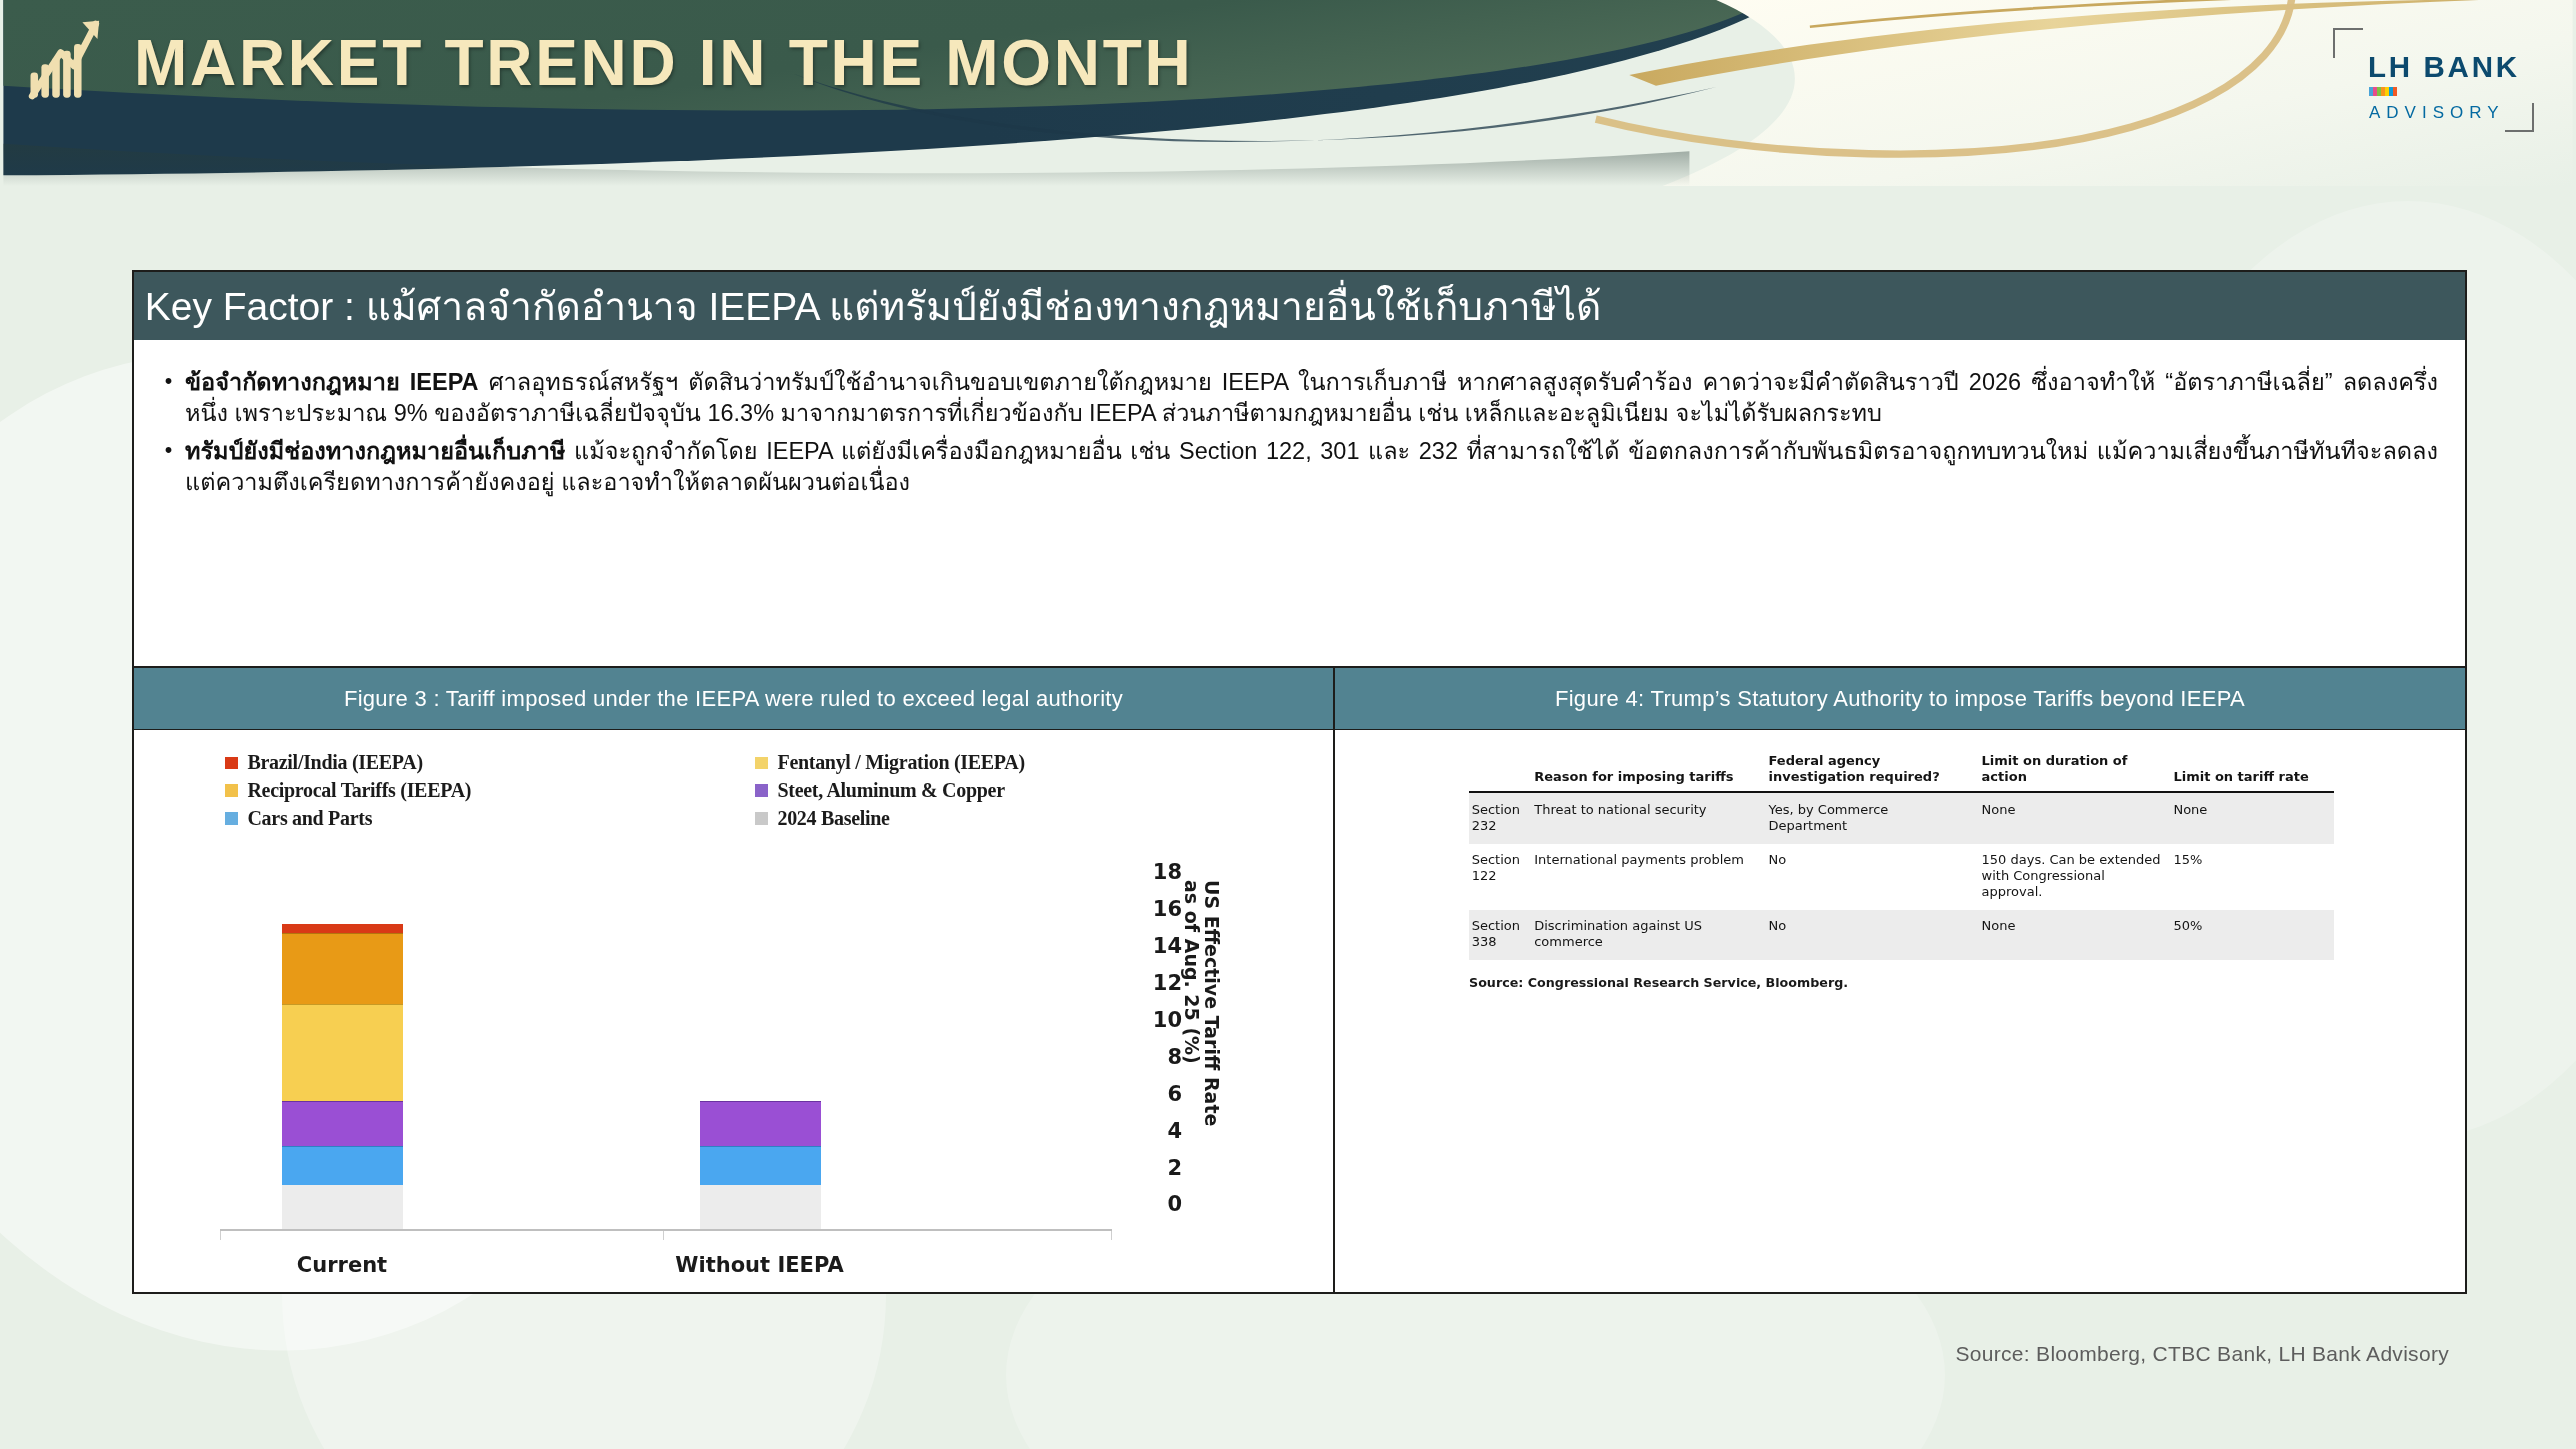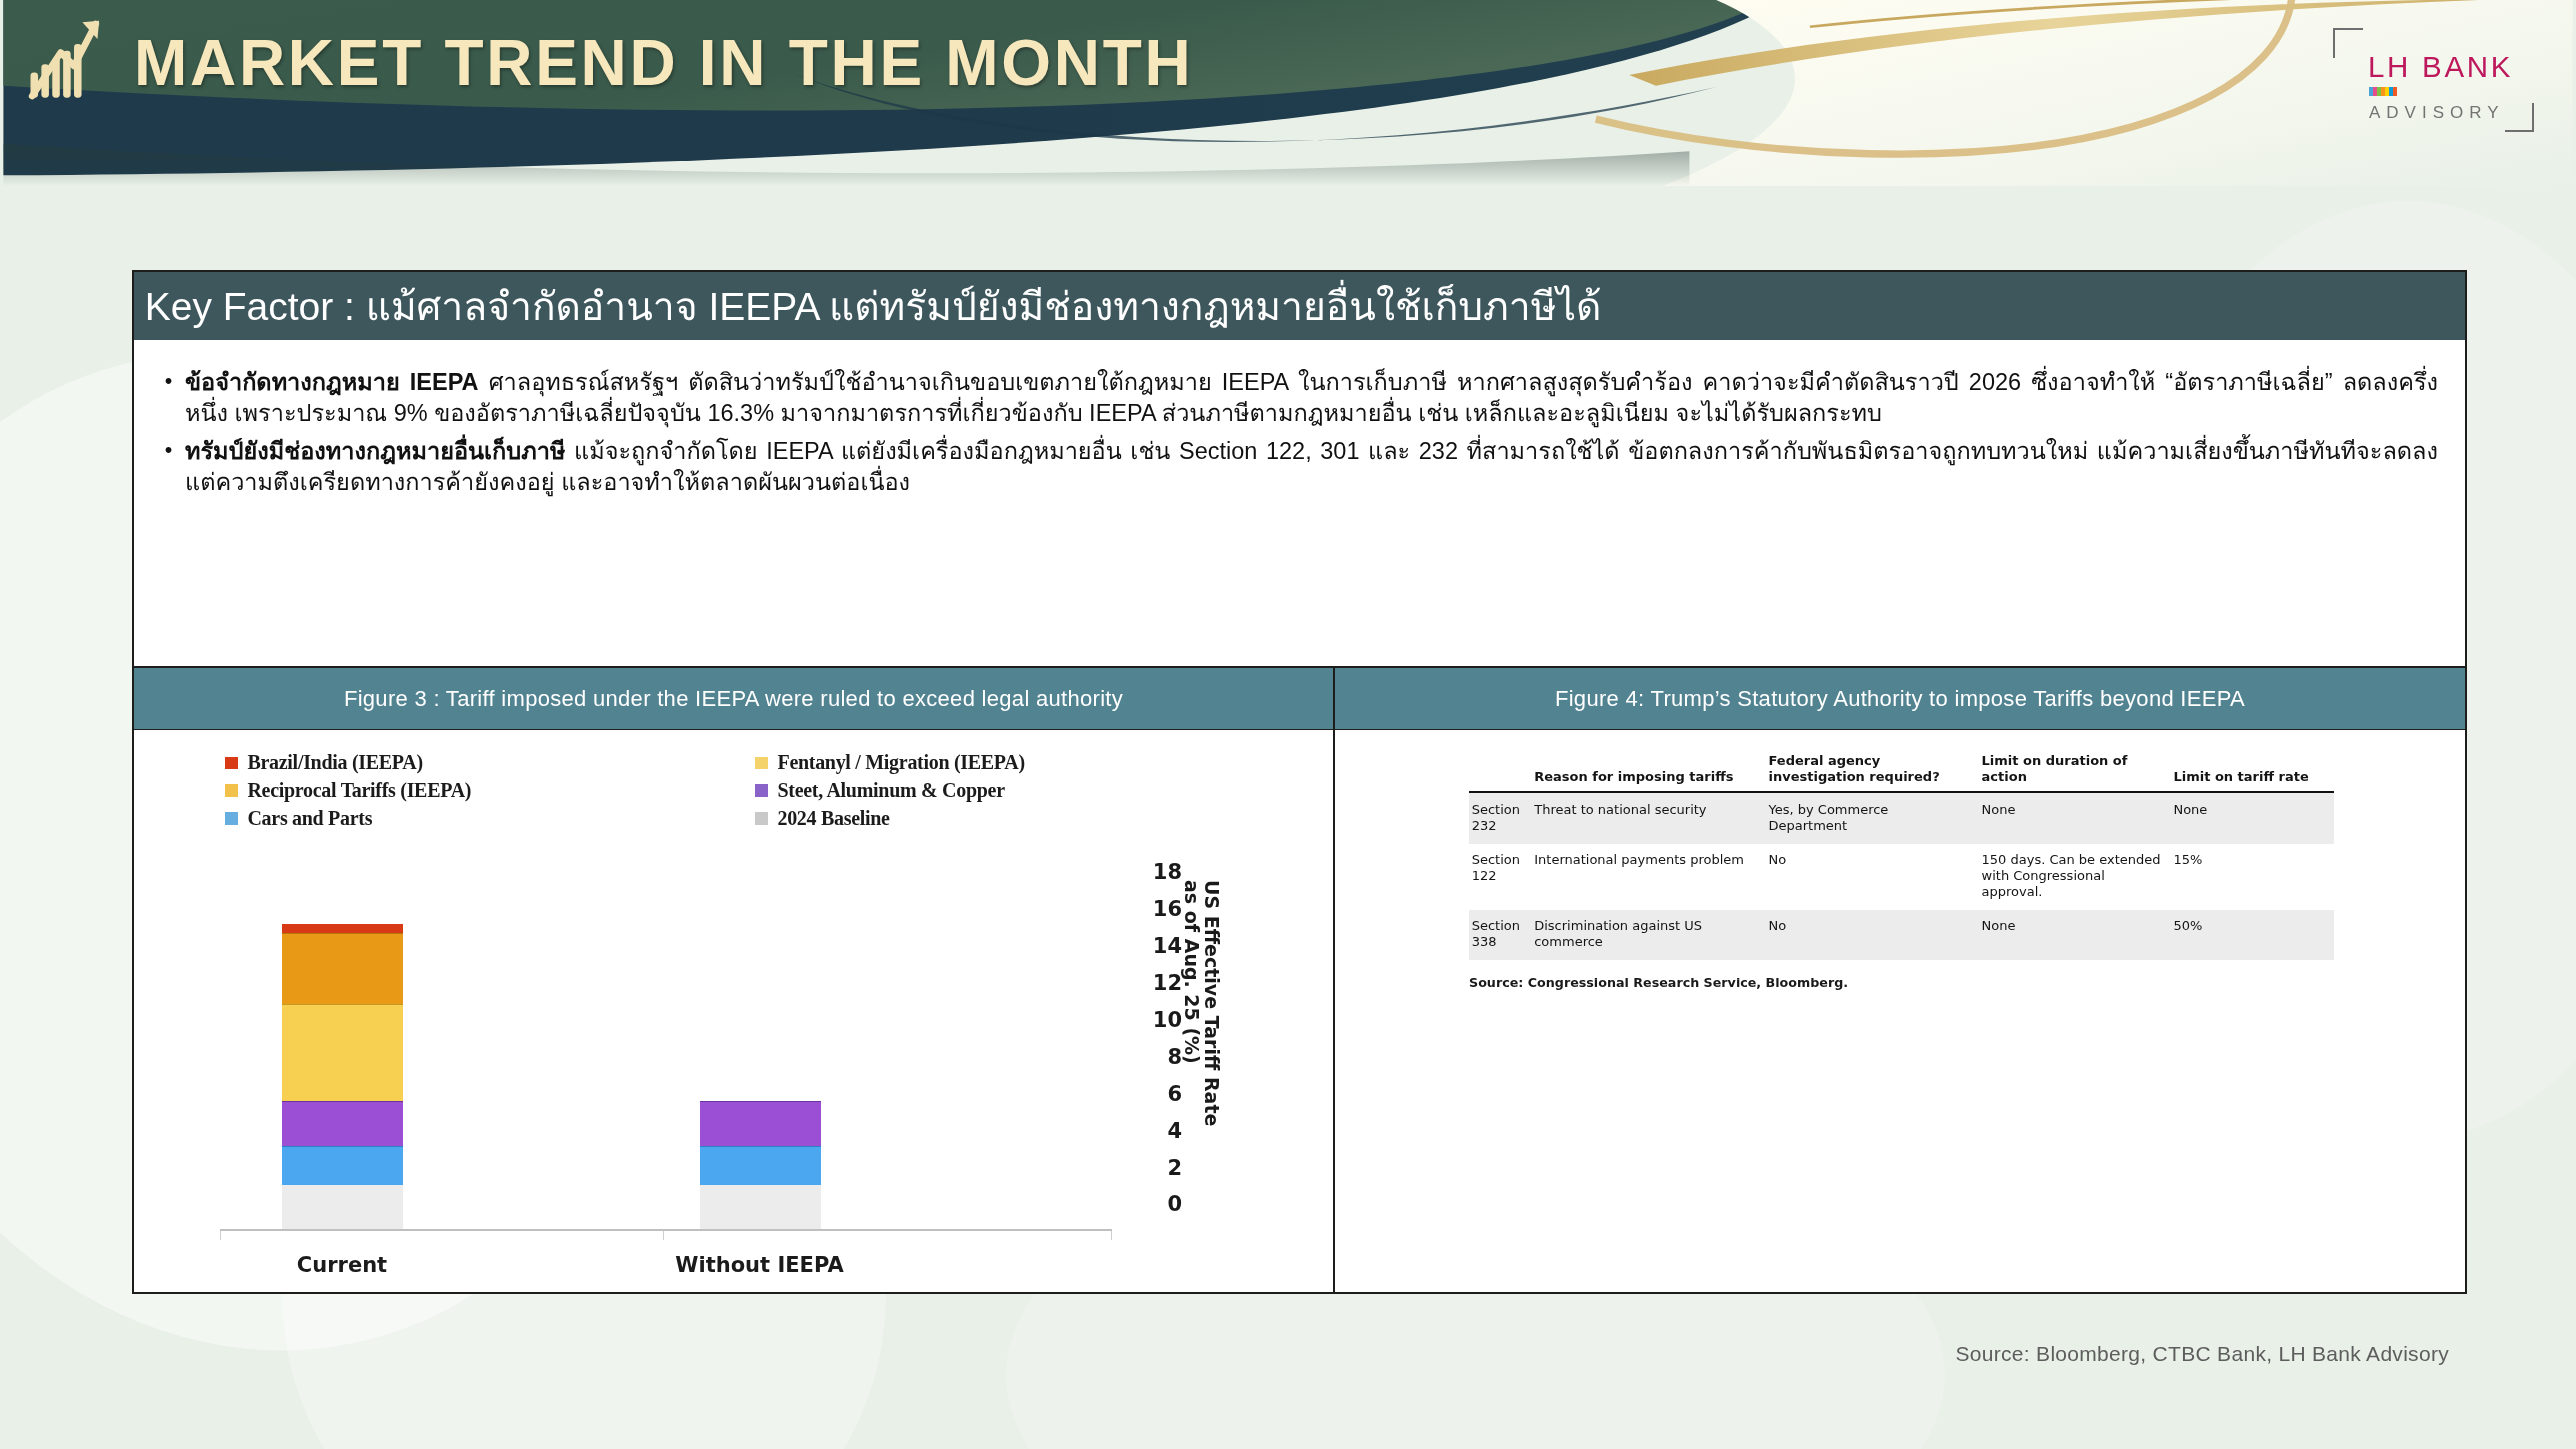--- a/index.html
+++ b/index.html
@@ -58,30 +58,30 @@
     width: 201px; height: 104px;
     z-index: 6;
   }
   .brand .corner {
     position: absolute; width: 29.5px; height: 29.5px;
   }
   .brand .corner.tl { left: 0; top: 0; border-left: 2px solid #6d6f6e; border-top: 2px solid #6d6f6e; }
   .brand .corner.br { right: 0; bottom: 0; border-right: 2px solid #6d6f6e; border-bottom: 2px solid #6d6f6e; }
   .brand-lh {
     position: absolute; left: 35px; top: 21.5px;
-    font-size: 29.5px; letter-spacing: 2.7px; color: #be185d; font-weight: 400;
+    font-size: 29.5px; letter-spacing: 2.7px; color: #0c4a6e; font-weight: 700;
   }
   .brand-bars {
     position: absolute; left: 36px; top: 59px;
     display: flex; height: 8.7px;
   }
   .brand-bars i { display:block; width: 4px; height: 8.7px; }
   .brand-adv {
     position: absolute; left: 36px; top: 75px;
-    font-size: 17px; letter-spacing: 6px; color: #737373; font-weight: 500;
+    font-size: 17px; letter-spacing: 6px; color: #0369a1; font-weight: 500;
   }
 
   
   .card {
     position: absolute;
     left: 132px; top: 270px;
     width: 2335px; height: 1024px;
     background: #ffffff;
     border: 2px solid #1d1d1b;
   }

